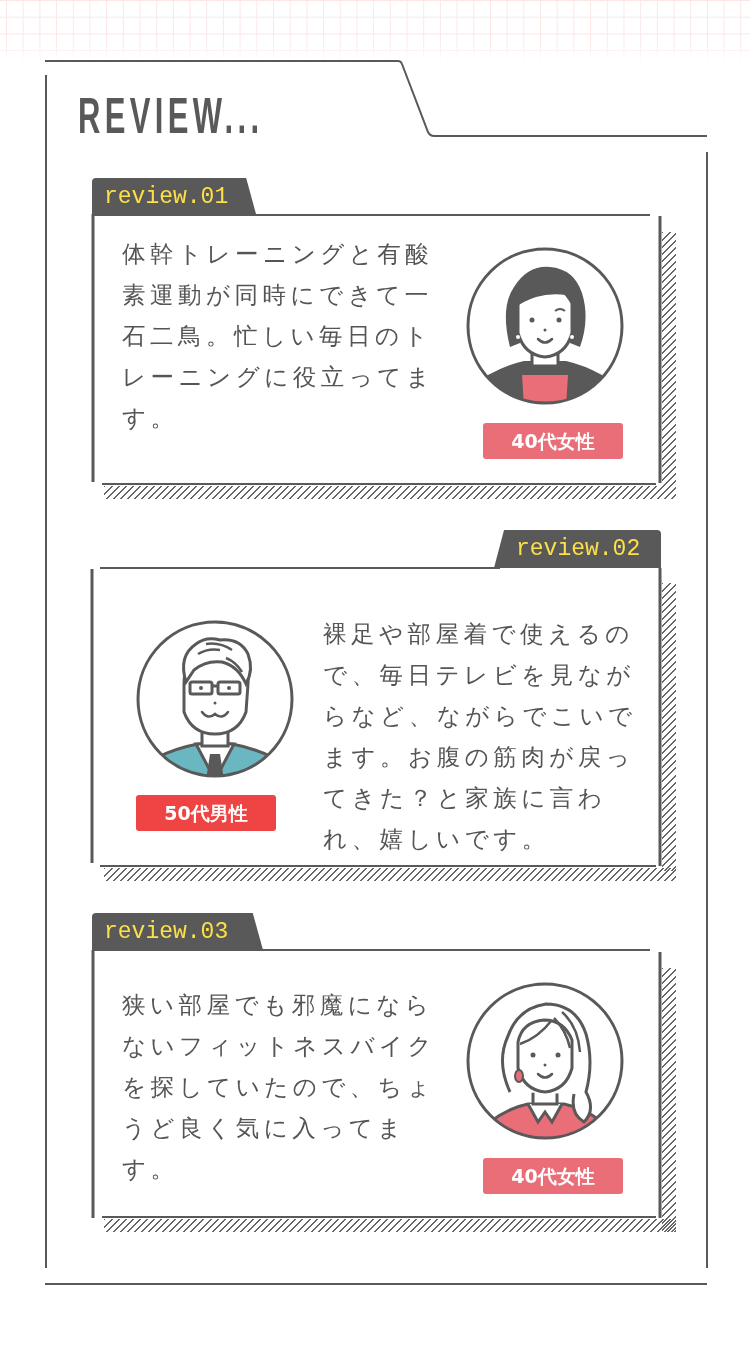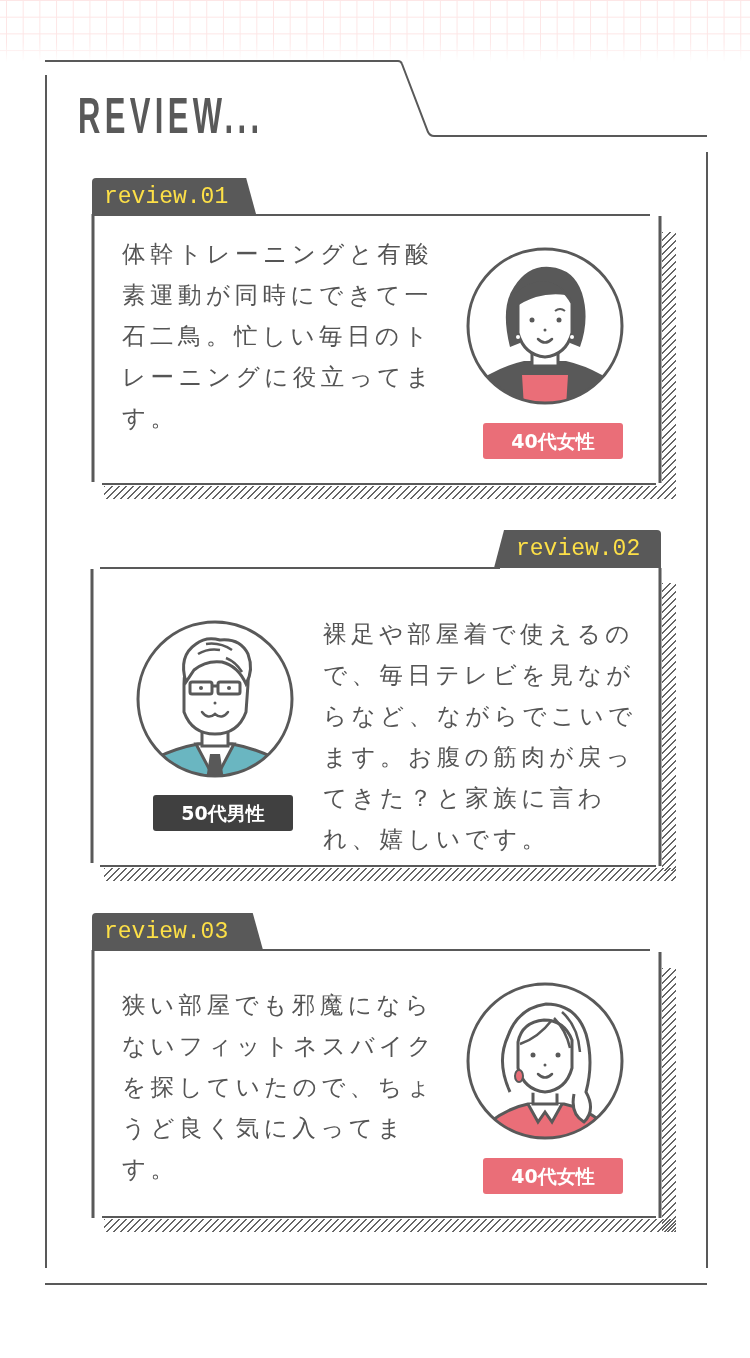--- a/index.html
+++ b/index.html
@@ -144,21 +144,21 @@
       <rect x="54" y="62" width="22" height="12" rx="2" fill="none" stroke="#595959" stroke-width="3"></rect>
       <rect x="82" y="62" width="22" height="12" rx="2" fill="none" stroke="#595959" stroke-width="3"></rect>
       <line x1="76" y1="66" x2="82" y2="66" stroke="#595959" stroke-width="3"></line>
       <circle cx="65" cy="68" r="2" fill="#595959"></circle>
       <circle cx="93" cy="68" r="2" fill="#595959"></circle>
       <circle cx="79" cy="83" r="1.5" fill="#595959"></circle>
       <path d="M66 92 Q72 100 79 94 Q86 100 92 92" fill="none" stroke="#595959" stroke-width="2.5" stroke-linecap="round"></path>
     </g>
     <circle cx="79" cy="79" r="77" fill="none" stroke="#595959" stroke-width="3"></circle>
   </svg>
-  <div class="badge" style="left:153px; top:795px; background:#404040;">50代男性</div>
+  <div class="badge" style="left:136px; top:795px; background:#ef4444;">50代男性</div>
 
   <div class="body-text" style="left:323px; top:602px; width:320px;margin-top:12px;">裸足や部屋着で使えるの
 で、毎日テレビを見なが
 らなど、ながらでこいで
 ます。お腹の筋肉が戻っ
 てきた？と家族に言わ
 れ、嬉しいです。</div>
 </div>
 
 <div>

